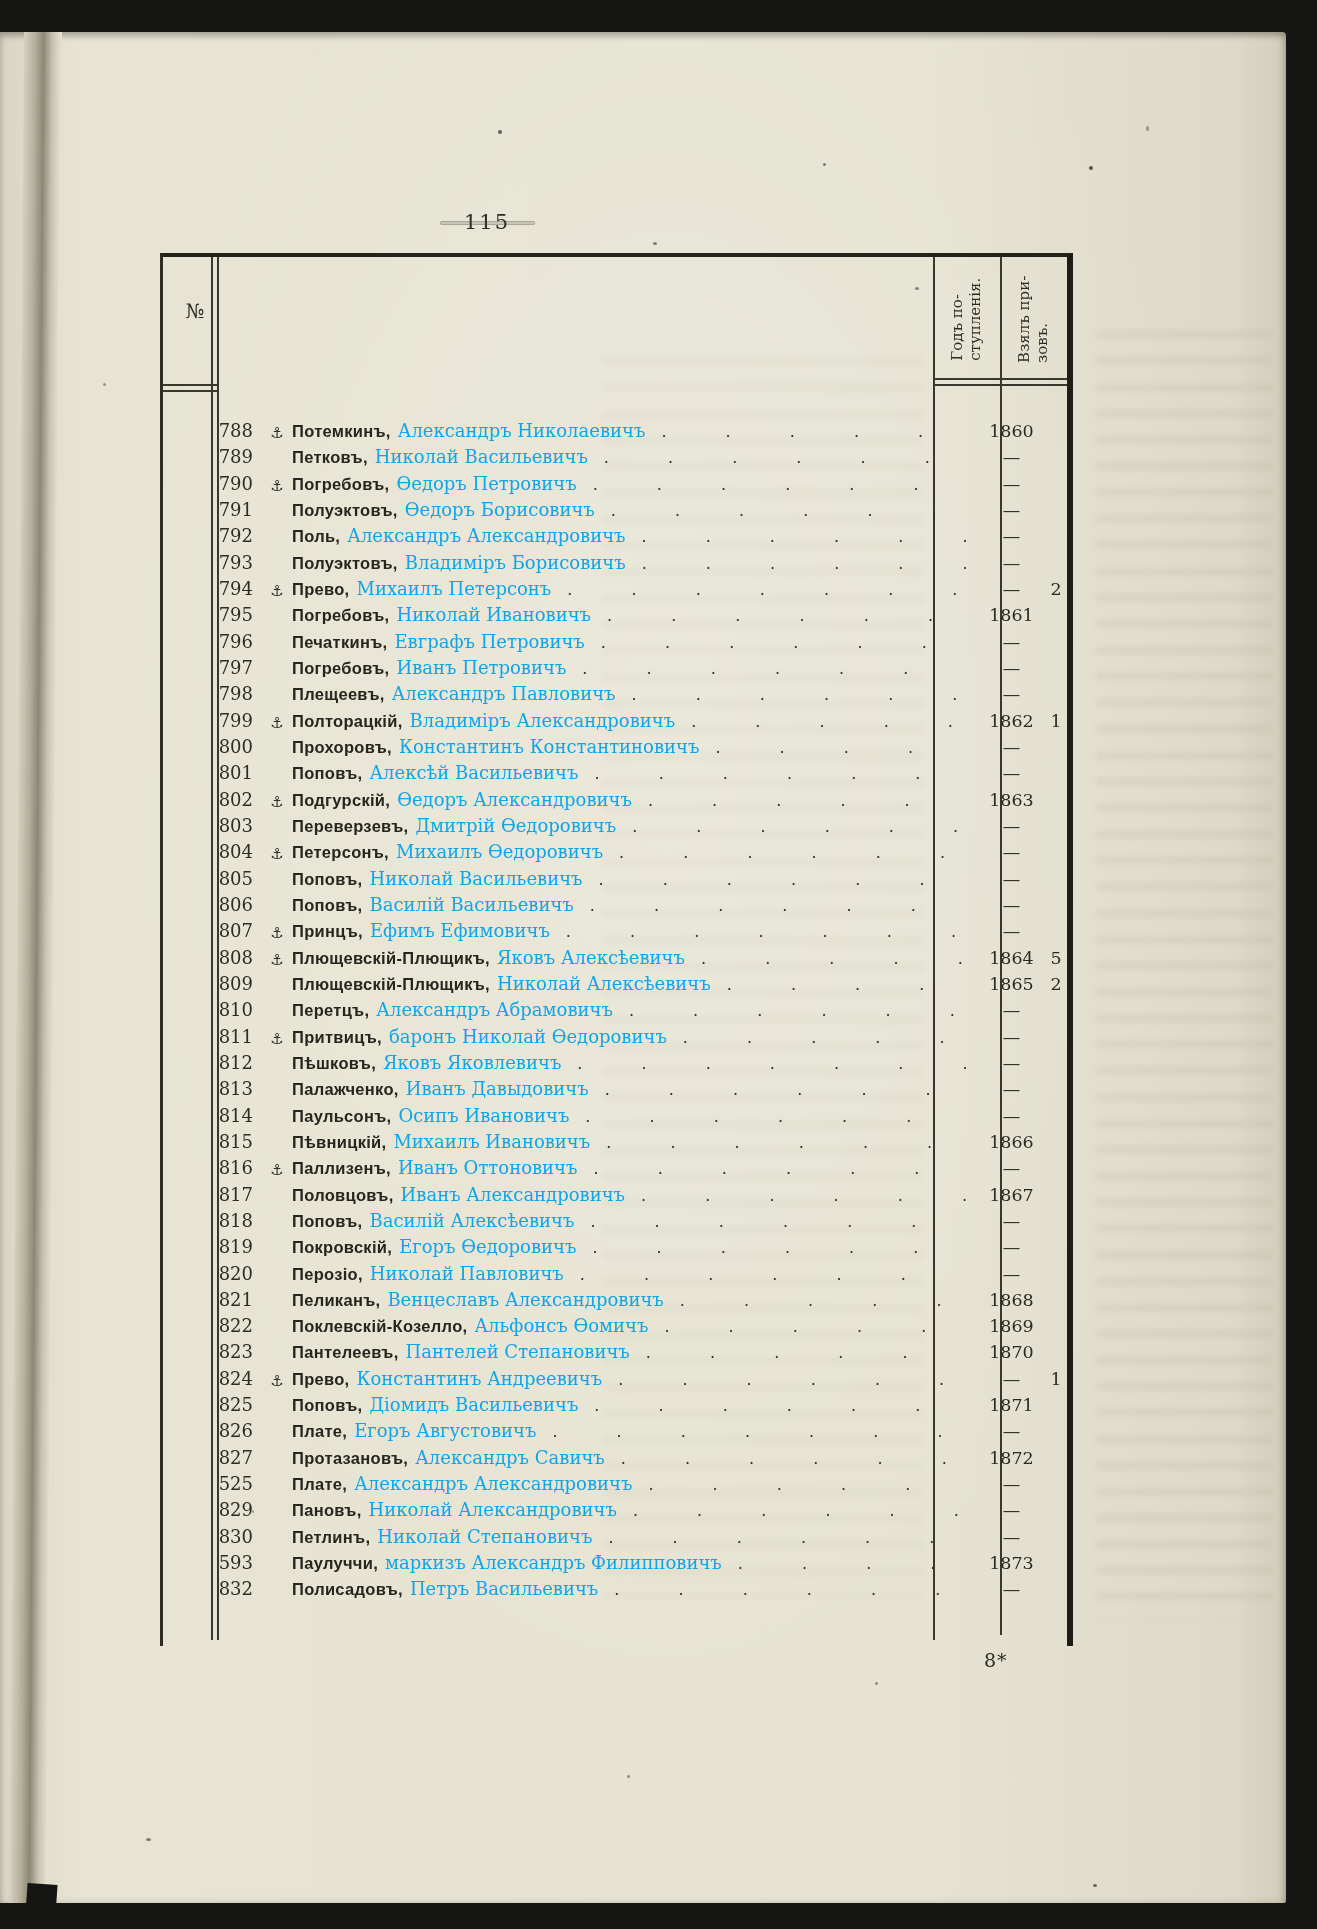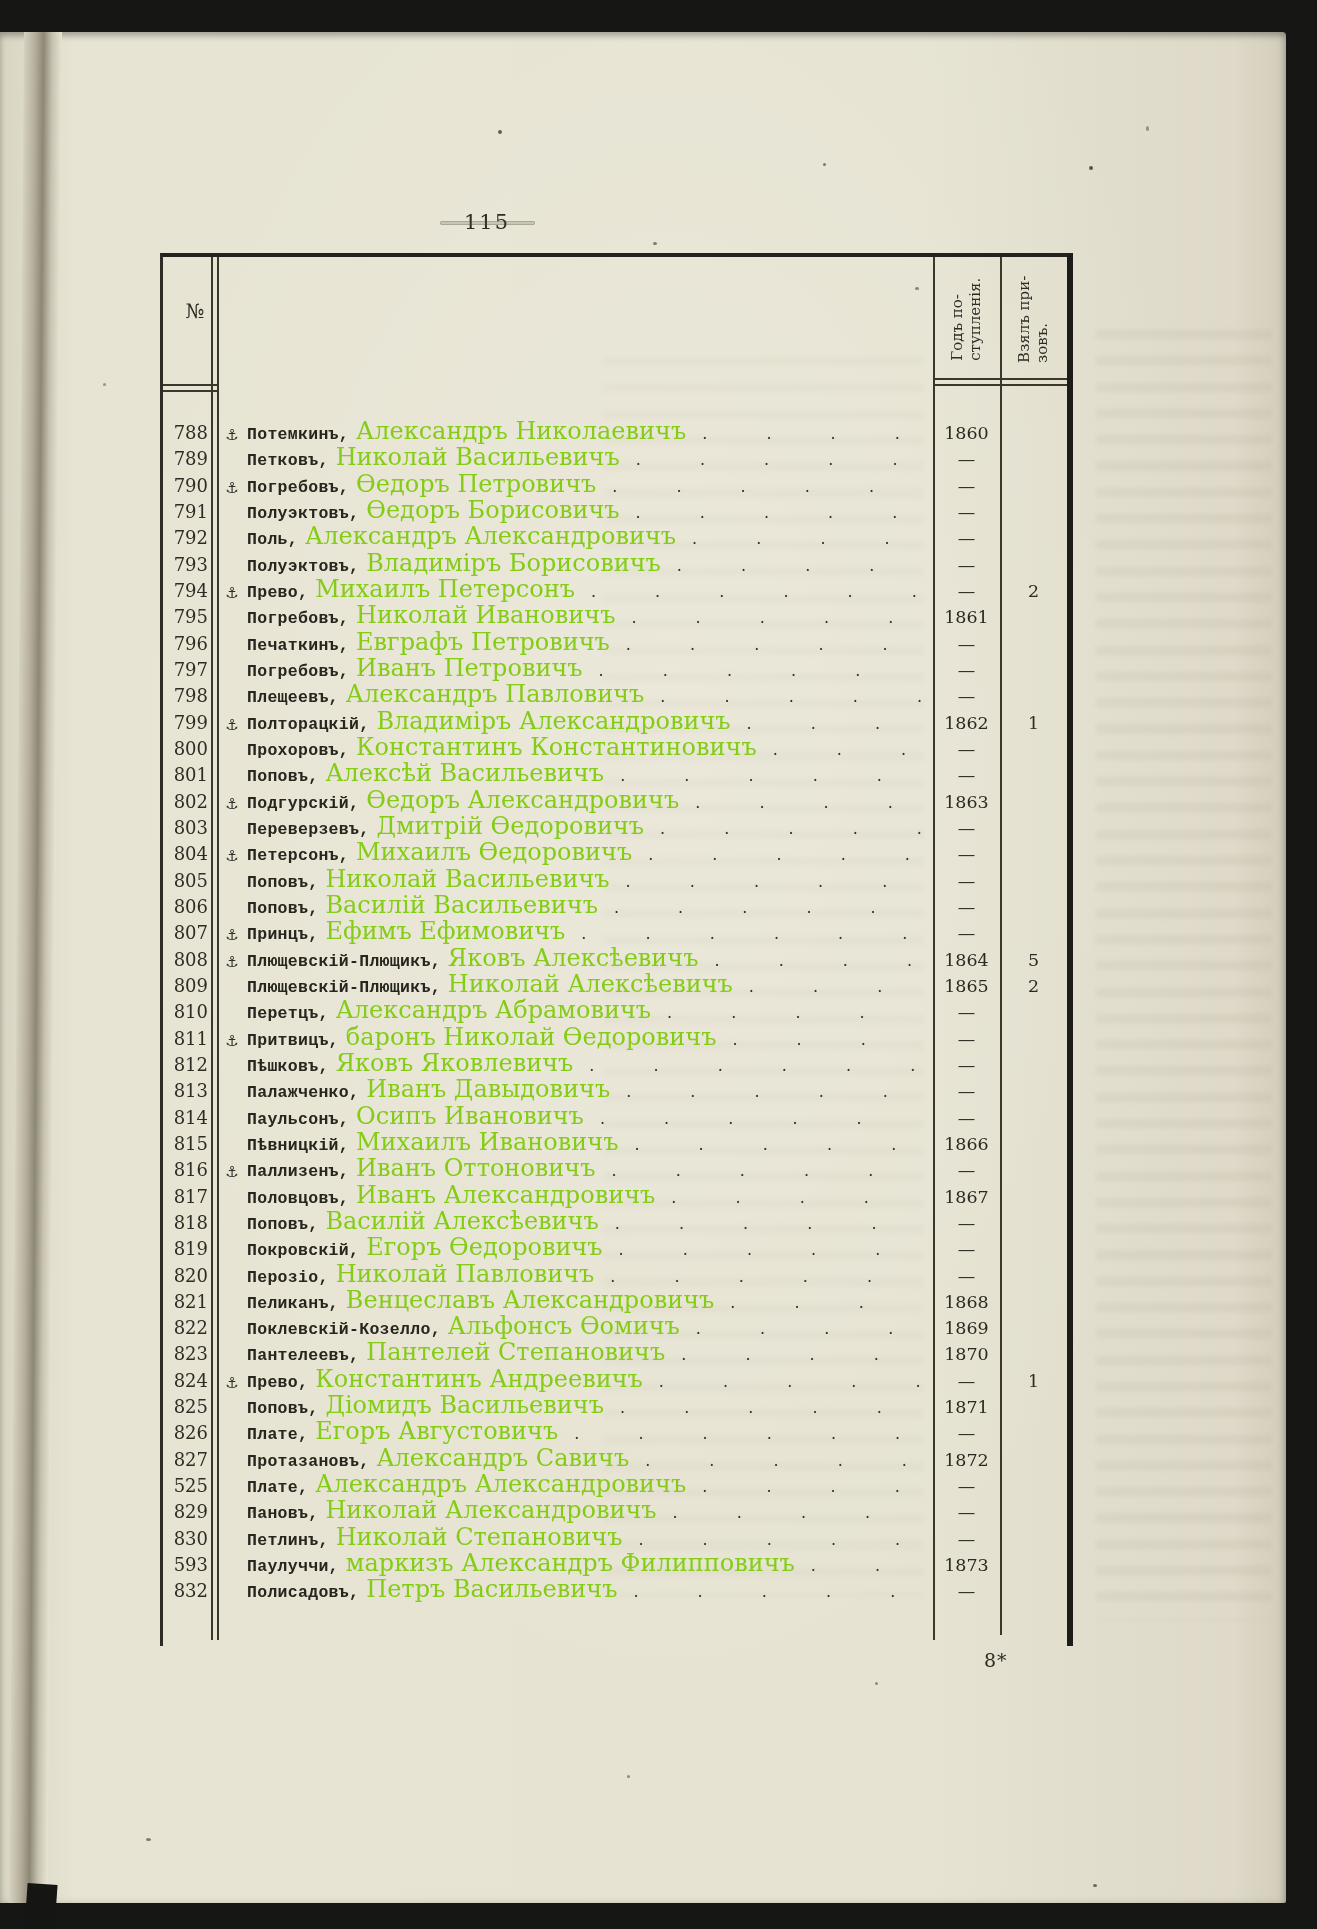--- a/index.html
+++ b/index.html
@@ -49,26 +49,26 @@
   #hrule-yp-a{left:770px;top:121px;width:134px;}
   #hrule-yp-b{left:770px;top:127px;width:134px;}
 
   #no-header{position:absolute;left:10px;top:42px;width:44px;text-align:center;font-size:20px;color:#2a2921;}
   .rot-wrap{position:absolute;top:0;height:124px;display:flex;align-items:center;justify-content:center;}
   #year-header{left:770px;width:67px;}
   #prize-header{left:837px;width:67px;}
   .rot-inner{transform:rotate(-90deg);width:128px;text-align:left;font-size:15px;line-height:1.22;color:#2e2d25;white-space:nowrap;}
 
   #rows{position:absolute;left:0;top:161px;width:904px;}
-  .tr{height:26.33px;line-height:26.33px;display:flex;align-items:baseline;}
+  .tr{height:26.33px;line-height:26.33px;display:flex;align-items:baseline;margin-left:45px;}
   .c-num{width:54px;box-sizing:border-box;text-align:right;padding-right:9px;font-size:18px;color:#2e2d25;flex:none;}
   .c-name{width:716px;box-sizing:border-box;display:flex;align-items:baseline;padding-right:12px;flex:none;}
   .anchor{width:30px;flex:none;text-align:center;font-family:"DejaVu Sans","Liberation Sans",sans-serif;font-size:15px;color:#30302a;position:relative;top:1px;}
-  .surname{font-family:Liberation Mono, monospace;font-weight:700;font-size:16.5px;letter-spacing:.3px;white-space:pre;color:#26251e;}
-  .rest{margin-left:7px;font-size:24px;white-space:pre;color:#84cc16;}
+  .surname{font-family:Liberation Sans, sans-serif;font-weight:700;font-size:16.5px;letter-spacing:.3px;white-space:pre;color:#26251e;}
+  .rest{margin-left:7px;font-size:18px;white-space:pre;color:#0ea5e9;}
   .leader{flex:1 1 0;overflow:hidden;white-space:nowrap;font-size:16px;letter-spacing:27px;margin-left:16px;color:#32312a;}
   .c-year{width:67px;text-align:center;font-size:17.5px;flex:none;color:#2b2a22;}
   .c-prize{flex:1;text-align:center;font-size:17.5px;color:#2b2a22;}
 
   #sig-mark{position:absolute;left:984px;top:1649px;font-size:19px;letter-spacing:1px;color:#2c2b23;}
 
   .bleed{position:absolute;pointer-events:none;}
   #bleed-right{
     left:1096px;top:330px;width:176px;height:1290px;opacity:.5;
     background:repeating-linear-gradient(to bottom, rgba(122,115,94,0.15) 0 9px, rgba(0,0,0,0) 9px 26.3px);

